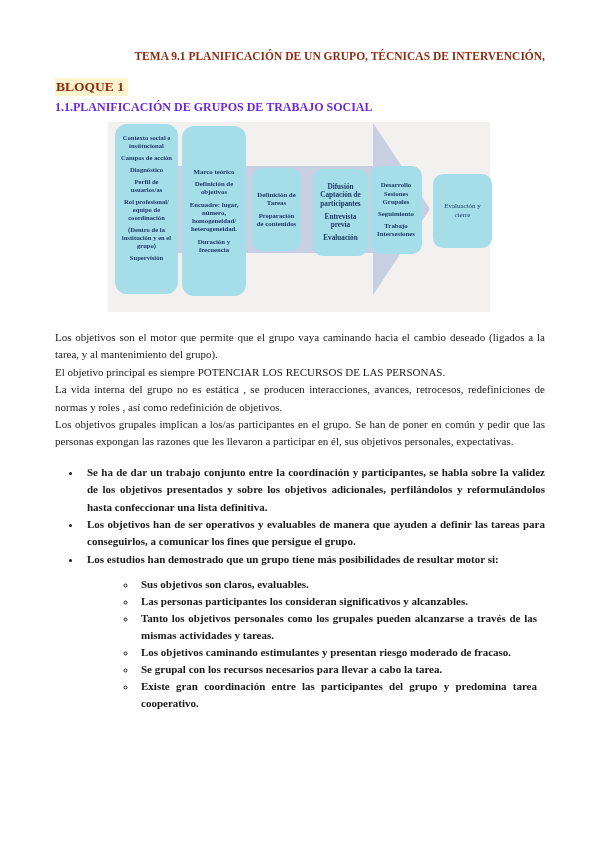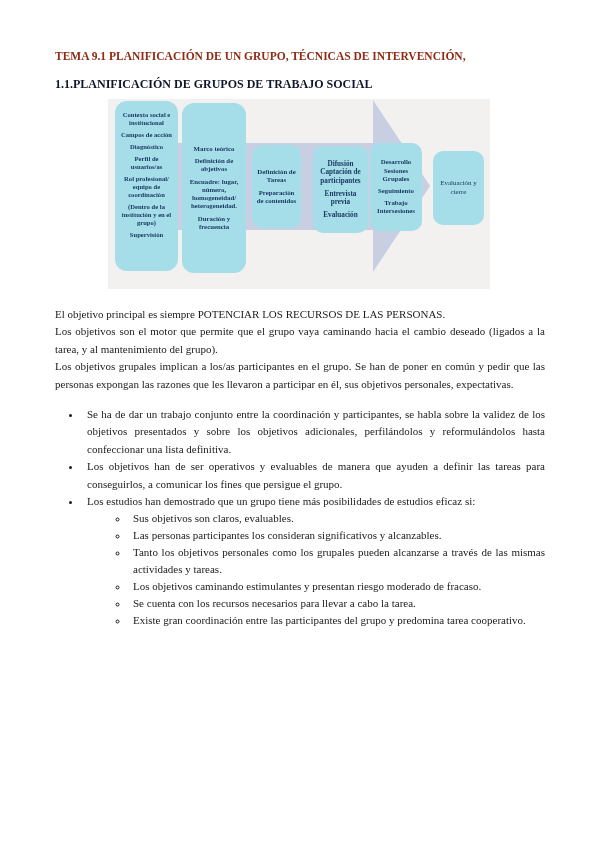--- a/index.html
+++ b/index.html
@@ -10,33 +10,33 @@
     color:#1b1b1b;
     overflow:hidden;
   }
   .page {
     position:relative;
     width:600px; height:848px;
     padding:48px 55px 0 55px;
   }
   .doc-title {
     font-size:11.5px; line-height:16px; font-weight:bold;
-    text-align:left; color:#8E2B13;
+    text-align:right; color:#8E2B13;
     margin-bottom:13px;
   }
   .bloque {
     display:inline-block;
     font-size:13.5px; line-height:16px; font-weight:bold;
     color:#8E2B13; background:#FCF3CF;
     padding:1px 4px 1px 1px;
     margin-bottom:4px;
   }
   .blue-heading {
     font-size:12px; line-height:14px; font-weight:bold;
-    color:#0f172a;
+    color:#6d28d9;
     margin-bottom:3px;
   }
   p.body {
     font-size:11px; line-height:17.4px;
     text-align:justify;
   }
   
   .diagram {
     position:relative;
     width:382px; height:190px;
@@ -62,46 +62,50 @@
     display:flex; flex-direction:column; justify-content:center;
     padding:4px 3px;
     font-weight:bold;
   }
   .dbox .ph { margin:2px 0; }
   .b1 { left:7px;   top:2px;  width:63px; height:170px; font-size:6.6px; line-height:8px;   justify-content:flex-start; padding-top:8px; border-radius:12px; }
   .b2 { left:74px;  top:4px;  width:64px; height:170px; font-size:6.8px; line-height:8.2px; border-radius:12px; }
   .b3 { left:144px; top:46px; width:49px; height:83px;  font-size:6.8px; line-height:8.2px; }
   .b4 { left:205px; top:47px; width:55px; height:87px;  font-size:7.2px; line-height:8.6px; }
   .b5 { left:262px; top:44px; width:52px; height:88px;  font-size:6.8px; line-height:8.2px; }
-  .b6 { left:325px; top:52px; width:51px; height:74px;  font-size:7px;   line-height:8.6px; font-weight:normal; }
+  .b6 { left:325px; top:52px; width:59px; height:74px;  font-size:7px;   line-height:8.6px; font-weight:normal; }
   
   ul.l1 {
     margin-top:13px;
     padding-left:27px;
     font-size:11px; line-height:17.4px;
     text-align:justify;
     list-style-type:disc;
+    font-weight:bold;
   }
   ul.l1 > li { padding-left:5px; }
   ul.l2 {
     list-style-type:circle;
-    margin:0; padding-left:42px;
+    margin:8px; padding-left:42px;
     font-size:11px; line-height:17px;
   }
   ul.l2 > li { padding-left:4px; }
 </style>
 </head>
 <body>
 
 <div class="page">
 
   <h1 class="doc-title">
     <span>TEMA 9.1 PLANIFICACIÓN DE UN GRUPO, TÉCNICAS DE INTERVENCIÓN,</span><br>
   </h1>
 
+  <div>
+    <h2 class="bloque">BLOQUE 1</h2>
+  </div>
 
   <h3 class="blue-heading">1.1.PLANIFICACIÓN DE GRUPOS DE TRABAJO SOCIAL</h3>
 
 
   <div class="diagram">
     <div class="shaft"></div>
     <div class="arrowhead"></div>
 
     <div class="dbox b1">
       <div class="ph">Contexto social e institucional</div>
@@ -136,33 +140,34 @@
       <div class="ph">Seguimiento</div>
       <div class="ph">Trabajo Intersesiones</div>
     </div>
 
     <div class="dbox b6">
       <div class="ph">Evaluación y cierre</div>
     </div>
   </div>
 
 
+  <p class="body">Los objetivos son el motor que permite que el grupo vaya caminando hacia el cambio deseado (ligados a la tarea, y al mantenimiento del grupo).</p>
   <p class="body">El objetivo principal es siempre POTENCIAR LOS RECURSOS DE LAS PERSONAS.</p>
-  <p class="body">Los objetivos son el motor que permite que el grupo vaya caminando hacia el cambio deseado (ligados a la tarea, y al mantenimiento del grupo).</p>
+  <p class="body">La vida interna del grupo no es estática , se producen interacciones, avances, retrocesos, redefiniciones de normas y roles , así como redefinición de objetivos.</p>
   <p class="body">Los objetivos grupales implican a los/as participantes en el grupo. Se han de poner en común y pedir que las personas expongan las razones que les llevaron a participar en él, sus objetivos personales, expectativas.</p>
 
   <ul class="l1">
     <li>Se ha de dar un trabajo conjunto entre la coordinación y participantes, se habla sobre la validez de los objetivos presentados y sobre los objetivos adicionales, perfilándolos y reformulándolos hasta confeccionar una lista definitiva.</li>
     <li>Los objetivos han de ser operativos y evaluables de manera que ayuden a definir las tareas para conseguirlos, a comunicar los fines que persigue el grupo.</li>
     <li>
-      <span>Los estudios han demostrado que un grupo tiene más posibilidades de estudios eficaz si:</span>
+      <span>Los estudios han demostrado que un grupo tiene más posibilidades de resultar motor si:</span>
       <ul class="l2">
         <li>Sus objetivos son claros, evaluables.</li>
         <li>Las personas participantes los consideran significativos y alcanzables.</li>
         <li>Tanto los objetivos personales como los grupales pueden alcanzarse a través de las mismas actividades y tareas.</li>
         <li>Los objetivos caminando estimulantes y presentan riesgo moderado de fracaso.</li>
-        <li>Se cuenta con los recursos necesarios para llevar a cabo la tarea.</li>
+        <li>Se grupal con los recursos necesarios para llevar a cabo la tarea.</li>
         <li>Existe gran coordinación entre las participantes del grupo y predomina tarea cooperativo.</li>
       </ul>
     </li>
   </ul>
 
 </div>
 
 </body></html>

